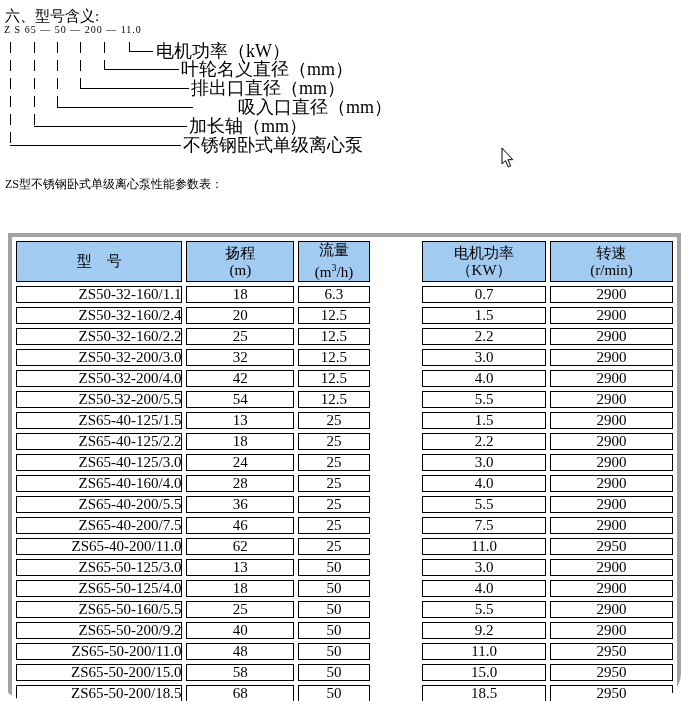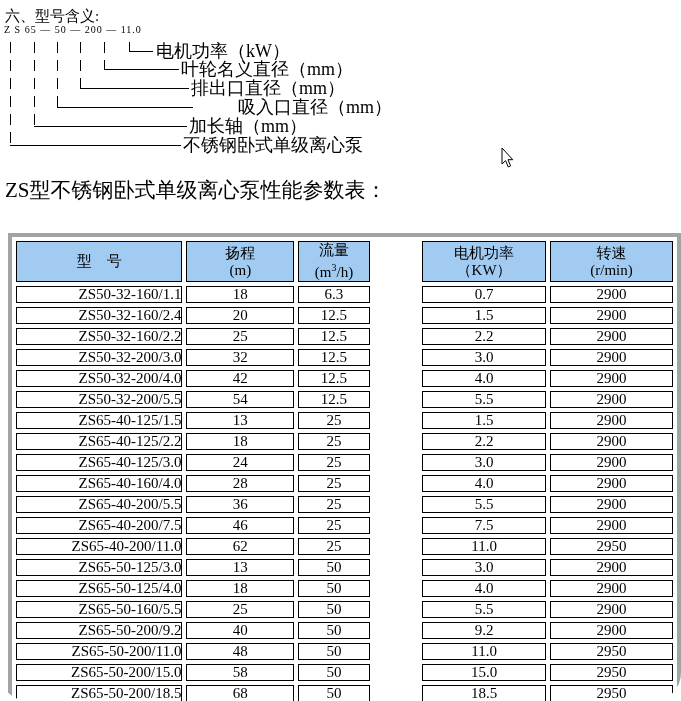--- a/index.html
+++ b/index.html
@@ -7,21 +7,21 @@
   .page{position:relative;width:681px;height:701px;background:#fff;overflow:hidden;border-radius:28px;}
 
   .sect-title{position:absolute;left:5px;top:7px;font-size:15px;white-space:nowrap;}
   .model-code{position:absolute;left:4px;top:24px;font-size:10px;letter-spacing:1px;white-space:nowrap;}
 
   .diagram{position:absolute;left:0;top:0;width:681px;height:165px;}
   .stem{position:absolute;width:1px;background:repeating-linear-gradient(to bottom,#000 0 11px,transparent 11px 18px);}
   .hline{position:absolute;height:1px;background:#000;}
   .dlabel{position:absolute;font-size:18px;line-height:16px;white-space:nowrap;}
 
-  .caption{position:absolute;left:5px;top:176px;font-size:21px;white-space:nowrap;}
+  .caption{position:absolute;left:5px;top:176px;font-size:12px;white-space:nowrap;}
 
   .ptable{position:absolute;left:8px;top:209px;border-collapse:separate;border-spacing:4px;background:#fff;border:4px solid #a3a3a3;margin-top:24px;}
   .ptable th{background:#A2CBF2;border:1px solid #000;font-weight:normal;font-size:15px;line-height:17px;height:34px;text-align:center;vertical-align:middle;padding:0;}
   .ptable td{border:1px solid #000;font-size:15px;height:15px;line-height:15px;text-align:center;vertical-align:middle;padding:0;}
   .ptable td.c-model{text-align:right;padding-left:5px;}
   .ptable th.spacer,.ptable td.spacer{border:none;background:transparent;}
   sup{font-size:10px;}
 
   .cursor{position:absolute;left:501px;top:148px;}
 </style>

